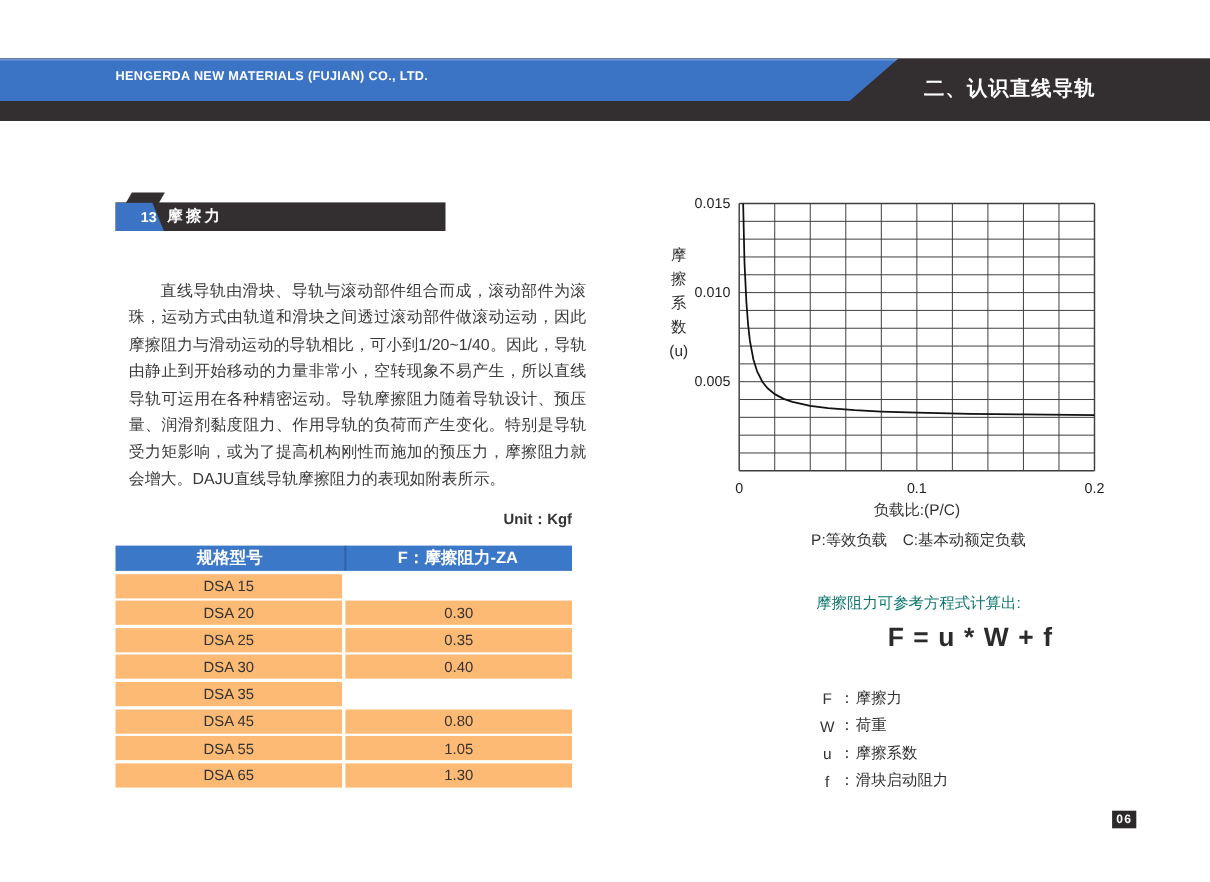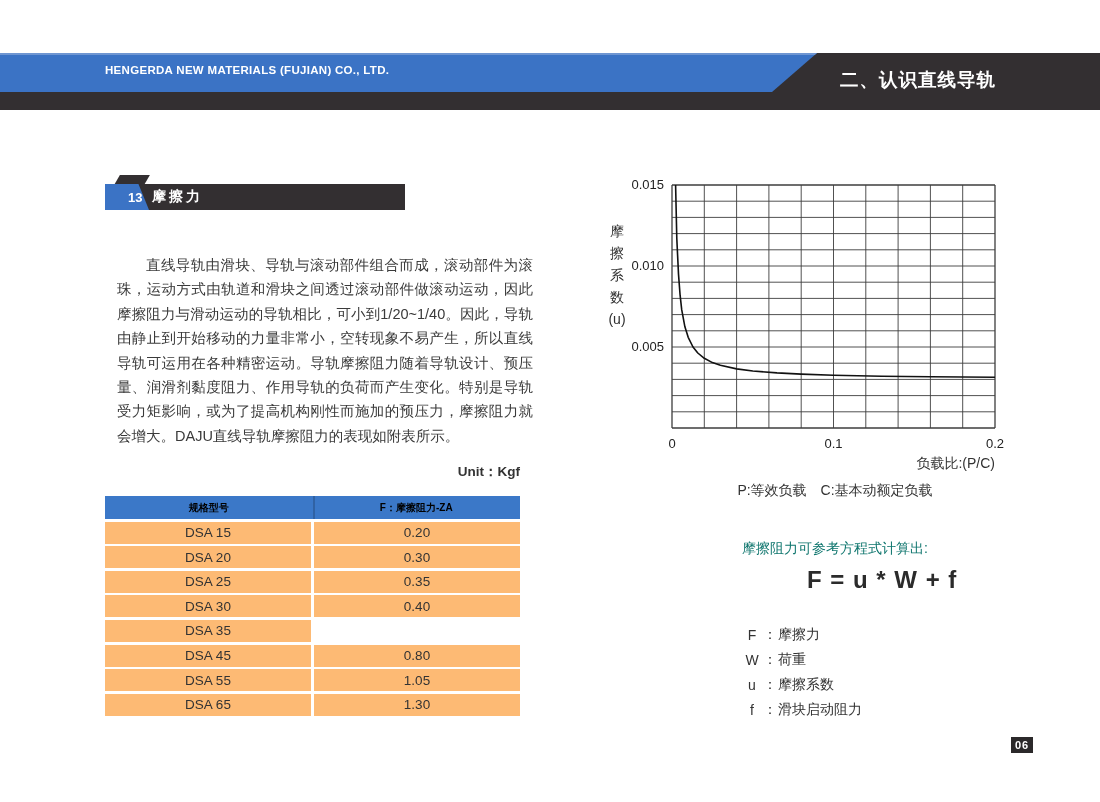--- a/index.html
+++ b/index.html
@@ -24,31 +24,31 @@
   .sec-title { position:absolute; left:47px; top:0; height:26px; display:flex; align-items:center;
                color:#fff; font-size:14px; font-weight:bold; letter-spacing:3px; }
 
   
   .para { position:absolute; left:117px; top:253px; width:416px; font-size:14.5px; line-height:24.4px;
           text-align:justify; text-indent:2em; color:#3a3a3a; }
 
   
   .unit  { position:absolute; left:105px; top:463px; width:415px; text-align:right; font-size:13.5px; font-weight:600; color:#333; }
   .tbl   { position:absolute; left:105px; top:496px; width:415px; }
-  .tbl-head { position:relative; display:flex; height:23px; background:#3b78c8; color:#000000; font-size:10px; font-weight:bold; }
+  .tbl-head { position:relative; display:flex; height:23px; background:#3b78c8; color:#ffffff; font-size:15px; font-weight:bold; }
   .tbl-head .c { width:50%; display:flex; align-items:center; justify-content:center; }
   .tbl-head .sep { position:absolute; left:50%; top:0; width:2px; height:100%; background:rgba(0,0,0,.18); }
   .tbl-row  { display:flex; height:22px; margin-top:2.6px; font-size:13.5px; color:#333; }
   .tbl-row .c { width:calc(50% - 1.5px); background:#fdba74; display:flex; align-items:center; justify-content:center; }
   .tbl-row .gap { width:3px; background:#fff; }
 
   
   .rcol { position:absolute; left:595px; top:170px; width:450px; height:600px; }
   .ylab { position:absolute; left:6px; top:50px; width:32px; text-align:center; font-size:14px; line-height:22px; color:#2f2f2f; }
-  .xcap { position:absolute; left:77px; top:285px; width:323px; text-align:right; font-size:14px; color:#333; }
+  .xcap { position:absolute; left:77px; top:285px; width:323px; text-align:center; font-size:14px; color:#333; }
   .xnote{ position:absolute; left:40px; top:312px; width:400px; text-align:center; font-size:14px; color:#333; }
   .f-intro { position:absolute; left:147px; top:370px; font-size:14px; color:#0f766e; }
   .f-eq    { position:absolute; left:172px; top:396px; font-size:24px; font-weight:800; color:#2b2b2b; letter-spacing:1px;margin-left:40px; }
   .f-terms { position:absolute; left:147px; top:452px; font-size:14px; color:#333; }
   .f-term  { display:flex; height:25px; align-items:center; }
   .f-term .sym { width:20px; text-align:center; }
   .f-term .col { width:16px; text-align:center; }
 
   .badge { position:absolute; left:1011px; top:737px; width:22px; height:16px; background:#2b292a; color:#fff;
            font-size:11px; font-weight:bold; display:flex; align-items:center; justify-content:center; letter-spacing:1px; }
@@ -76,21 +76,20 @@
   <div class="tbl">
     <div class="tbl-head">
       <div class="c">规格型号</div>
       <div class="sep"></div>
       <div class="c">F：摩擦阻力-ZA</div>
     </div>
     <div id="tbl-body">
   <div class="tbl-row">
     <div class="c">DSA 15</div>
     <div class="gap"></div>
-    <div class="c">0.20</div>
   </div>
 
   <div class="tbl-row">
     <div class="c">DSA 20</div>
     <div class="gap"></div>
     <div class="c">0.30</div>
   </div>
 
   <div class="tbl-row">
     <div class="c">DSA 25</div>

